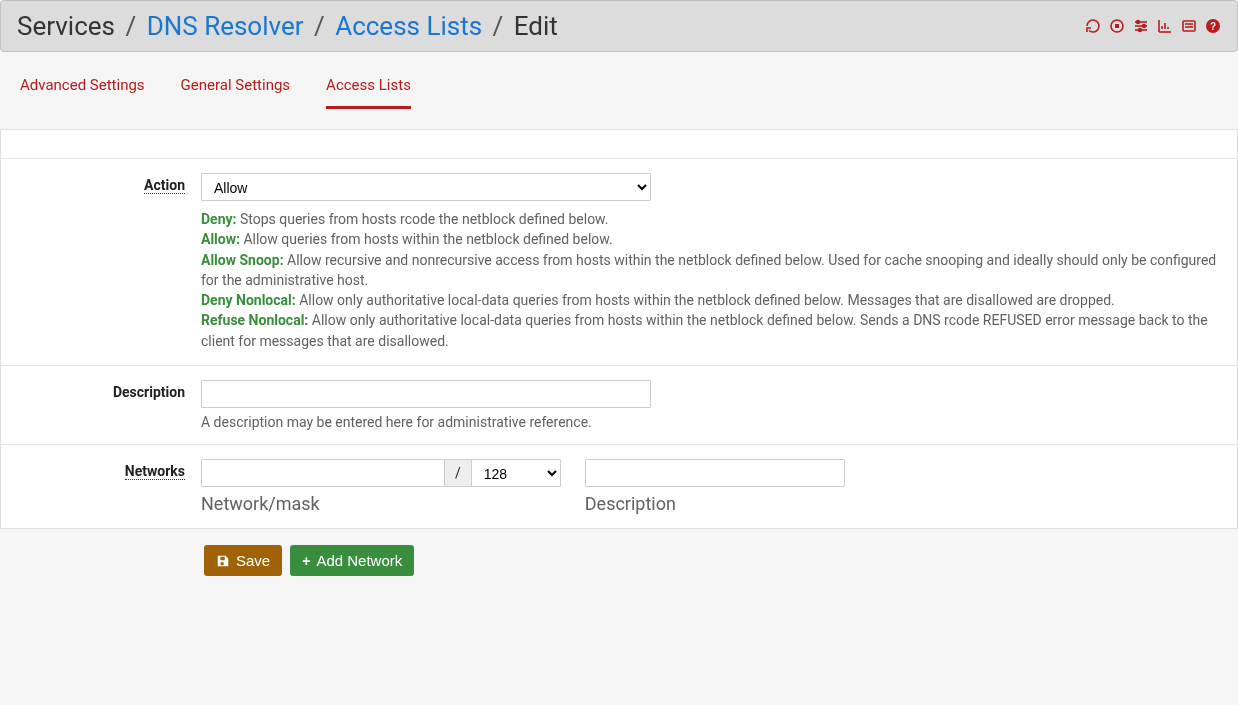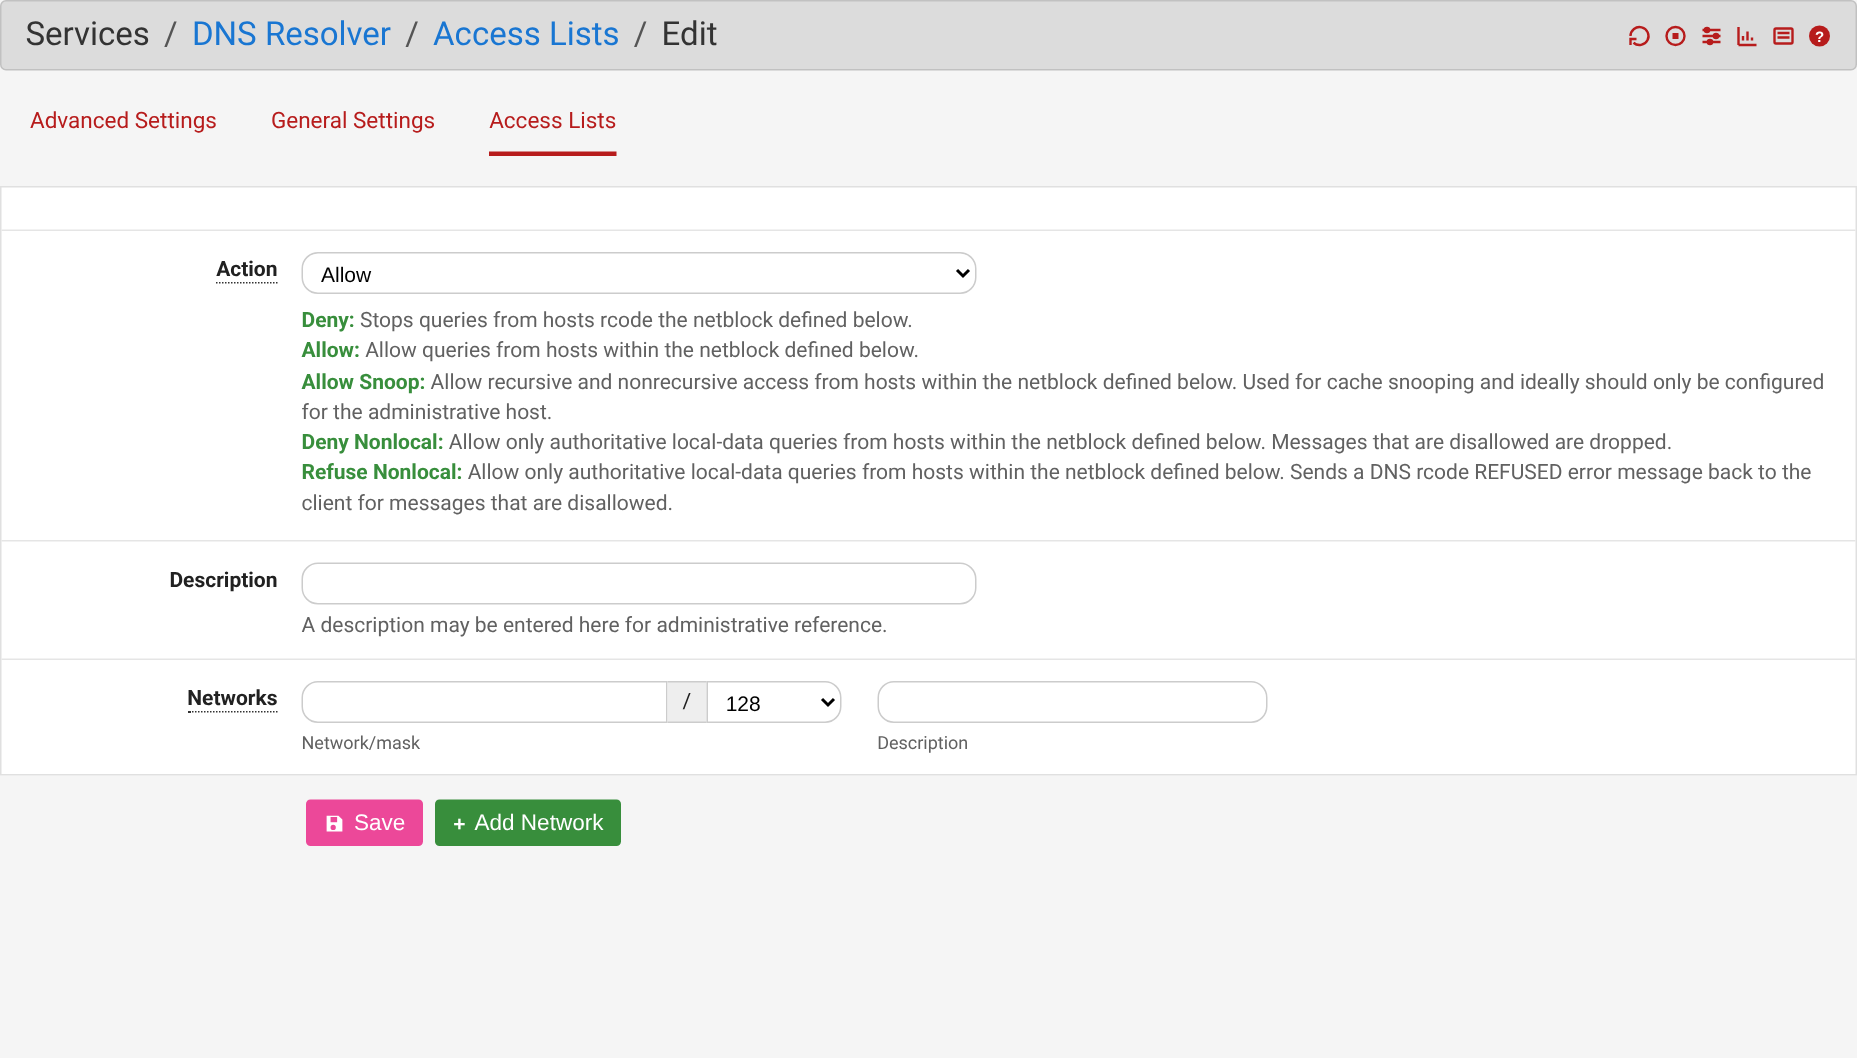--- a/index.html
+++ b/index.html
@@ -15,21 +15,21 @@
     background: #dcdcdc;
     border: 1px solid #c1c1c1;
     border-radius: 4px;
     margin: 0;
     padding: 10px 16px;
     display: flex;
     justify-content: space-between;
     align-items: center;
   }
   .breadcrumb {
-    font-size: 22px;
+    font-size: 26px;
     font-weight: 400;
     color: #333;
   }
   .breadcrumb a {
     color: #1976d2;
     text-decoration: none;
   }
   .breadcrumb .sep {
     color: #555;
     margin: 0 4px;
@@ -94,21 +94,21 @@
   .form-content {
     flex: 1;
   }
   .help-text {
     color: #616161;
     font-size: 14px;
     margin-top: 6px;
   }
   input[type="text"], select {
     border: 1px solid #ccc;
-    border-radius: 11px;
+    border-radius: 1px;
     padding: 5px 8px;
     font-size: 14px;
     height: 28px;
     background: #fff;
   }
   .input-wide { width: 450px; }
   .action-desc { margin-top: 8px; line-height: 1.45; color: #616161; }
   .action-desc .term { color: #388e3c; font-weight: bold; }
   .network-row {
     display: flex;
@@ -133,40 +133,40 @@
     display: flex;
     align-items: center;
   }
   .input-group select {
     border-top-left-radius: 0;
     border-bottom-left-radius: 0;
     width: 90px;
   }
   .sub-label {
     color: #616161;
-    font-size: 12px;
+    font-size: 18px;
     margin-top: 6px;
   }
   .btn-bar {
     padding: 16px 0 16px 204px;
     display: flex;
     gap: 8px;
   }
   .btn {
     display: inline-flex;
     align-items: center;
     gap: 6px;
     border: none;
     border-radius: 3px;
     padding: 7px 12px;
     font-size: 15px;
     color: #fff;
     cursor: pointer;
   }
-  .btn-primary { background: #ec4899; }
+  .btn-primary { background: #a16207; }
   .btn-success { background: #388e3c; }
   .icon-sm { font-weight: bold; font-size: 14px; }
   svg { display: block; }
 </style>
 </head>
 <body>
 
 <div class="header-bar">
   <div class="breadcrumb">
     <span>Services</span><span class="sep"> /</span>

